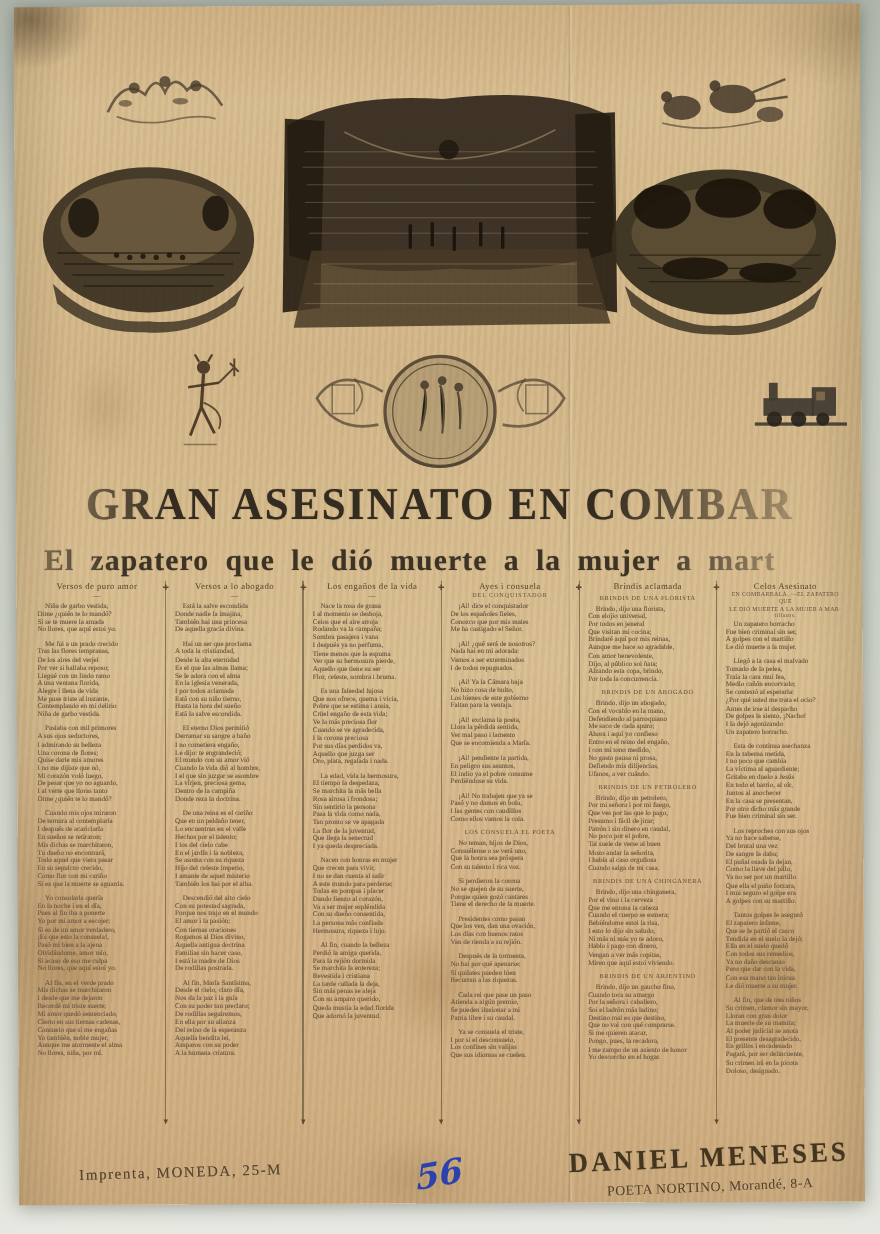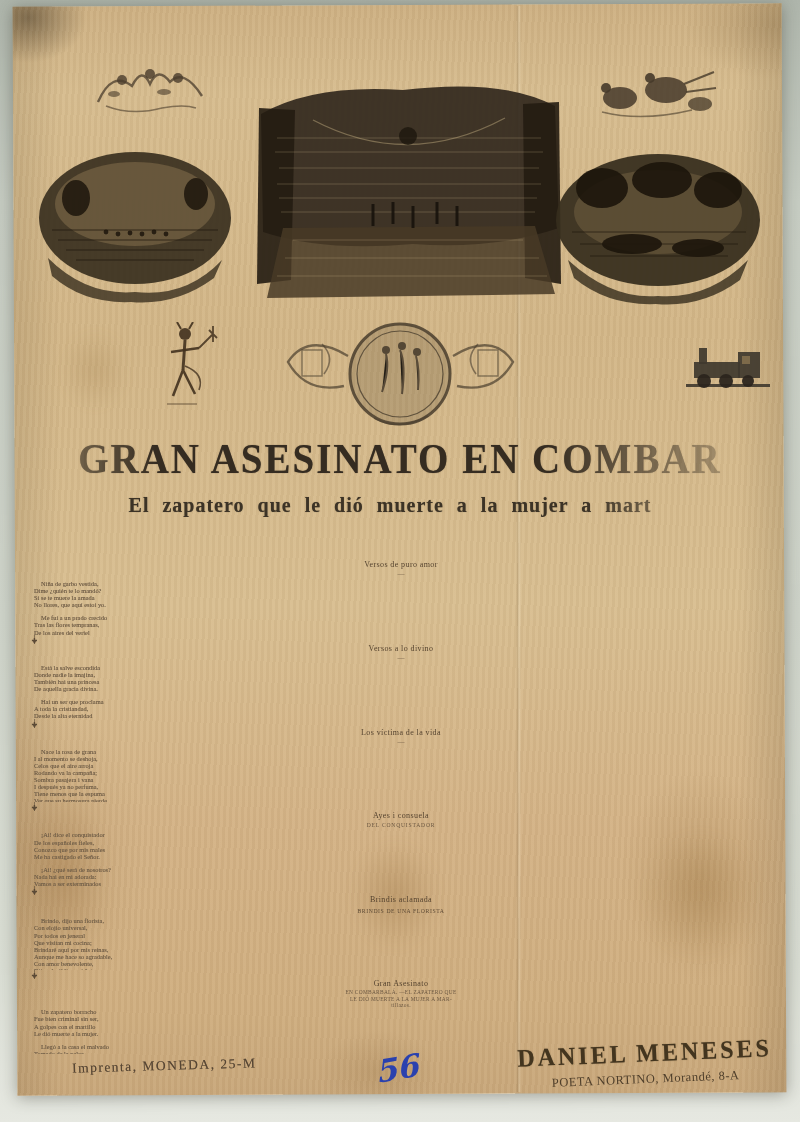--- a/index.html
+++ b/index.html
@@ -24,26 +24,26 @@
   .stain.s1{left:350px;top:840px;width:90px;height:110px;background:radial-gradient(rgba(146,106,56,.30),transparent 70%);}
   .stain.s2{left:640px;top:830px;width:120px;height:130px;background:radial-gradient(rgba(150,112,60,.26),transparent 70%);}
   .stain.s3{left:20px;top:790px;width:90px;height:170px;background:radial-gradient(rgba(140,100,52,.30),transparent 70%);}
   .stain.s4{left:60px;top:330px;width:70px;height:80px;background:radial-gradient(rgba(146,110,60,.20),transparent 70%);}
   .eng{position:absolute;}
   .title{position:absolute;left:60px;top:436px;width:680px;text-align:center;
     font-weight:700;font-size:39px;letter-spacing:2px;color:#352c21;transform:scaleY(1.06);
     text-shadow:0 0 1px rgba(53,44,33,.6);
     -webkit-mask-image:linear-gradient(90deg,rgba(0,0,0,.55) 0,#000 14%,#000 72%,rgba(0,0,0,.45) 92%,rgba(0,0,0,.25));
     mask-image:linear-gradient(90deg,rgba(0,0,0,.55) 0,#000 14%,#000 72%,rgba(0,0,0,.45) 92%,rgba(0,0,0,.25));}
-  .subtitle{position:absolute;left:40px;top:494px;width:700px;text-align:center;
-    font-weight:700;font-size:20px;letter-spacing:1px;word-spacing:7px;color:#3c3326;
+  .subtitle{position:absolute;left:40px;top:494px;width:700px;
+    font-weight:700;font-size:27px;letter-spacing:1px;word-spacing:7px;color:#3c3326;
     text-shadow:0 0 1px rgba(60,51,38,.5);
     -webkit-mask-image:linear-gradient(90deg,rgba(0,0,0,.6) 0,#000 10%,#000 78%,rgba(0,0,0,.4) 95%);
     mask-image:linear-gradient(90deg,rgba(0,0,0,.6) 0,#000 10%,#000 78%,rgba(0,0,0,.4) 95%);}
-  #cols{position:absolute;left:30px;top:560px;width:742px;height:494px;display:flex;flex-direction:column;}
+  #cols{position:absolute;left:30px;top:528px;width:742px;height:494px;display:flex;}
   .col{flex:1 1 0;padding:0 4px;overflow:hidden;}
   .col-h{text-align:center;font-size:8px;color:#55432f;letter-spacing:.4px;margin-bottom:1px;}
   .col-sh{text-align:center;font-size:5.6px;letter-spacing:.8px;color:#6a5640;margin:2px 0 3px;}
   .col-shl{text-align:center;font-size:5.4px;letter-spacing:.3px;color:#6a5640;line-height:6.4px;}
   .dash{text-align:center;font-size:7px;color:#5c4a36;line-height:8px;margin:1px 0 2px;}
   .stanza{margin:0 0 6px;}
   .st-title{text-align:center;font-size:5.7px;letter-spacing:.6px;color:#5d4a35;margin:4px 0 3px;text-transform:uppercase;}
   .vline{font-size:6.4px;line-height:7.1px;color:#74614a;white-space:nowrap;
     text-shadow:0 0 .4px rgba(116,97,74,.8);}
   .vline.first{text-indent:7px;}
@@ -274,21 +274,21 @@
           <div class="vline">Yo también, noble mujer,</div>
           <div class="vline">Aunque me atormente el alma</div>
           <div class="vline">No llores, niña, por mí.</div>
         </div>
       </div>
       <div class="divider">
         <span class="fin t">✚</span>
         <span class="fin b">▼</span>
       </div>
       <div class="col">
-        <div class="col-h">Versos a lo divino</div>
+        <div class="col-h">Versos a lo abogado</div>
         <div class="dash">—</div>
         <div class="stanza">
           <div class="vline first">Está la salve escondida</div>
           <div class="vline">Donde nadie la imajina,</div>
           <div class="vline">También hai una princesa</div>
           <div class="vline">De aquella gracia divina.</div>
         </div>
         <div class="stanza">
           <div class="vline first">Hai un ser que proclama</div>
           <div class="vline">A toda la cristiandad,</div>
@@ -348,21 +348,21 @@
           <div class="vline">Aquella bendita lei,</div>
           <div class="vline">Amparos con su poder</div>
           <div class="vline">A la humana criatura.</div>
         </div>
       </div>
       <div class="divider">
         <span class="fin t">✚</span>
         <span class="fin b">▼</span>
       </div>
       <div class="col">
-        <div class="col-h">Los víctima de la vida</div>
+        <div class="col-h">Los engaños de la vida</div>
         <div class="dash">—</div>
         <div class="stanza">
           <div class="vline first">Nace la rosa de grana</div>
           <div class="vline">I al momento se deshoja,</div>
           <div class="vline">Celos que el aire arroja</div>
           <div class="vline">Rodando va la campaña;</div>
           <div class="vline">Sombra pasajera i vana</div>
           <div class="vline">I después ya no perfuma,</div>
           <div class="vline">Tiene menos que la espuma</div>
           <div class="vline">Ver que su hermosura pierde,</div>
@@ -569,21 +569,21 @@
           <div class="vline">Pongo, pues, la recadora,</div>
           <div class="vline">I me zampo de un asiento de honor</div>
           <div class="vline">Yo descorcho en el hogar.</div>
         </div>
       </div>
       <div class="divider">
         <span class="fin t">✚</span>
         <span class="fin b">▼</span>
       </div>
       <div class="col">
-        <div class="col-h">Gran Asesinato</div>
+        <div class="col-h">Celos Asesinato</div>
         <div class="col-shl">EN COMBARBALÁ. —EL ZAPATERO QUE</div>
         <div class="col-shl">LE DIÓ MUERTE A LA MUJER A MAR-</div>
         <div class="col-shl">tillazos.</div>
         <div class="stanza">
           <div class="vline first">Un zapatero borracho</div>
           <div class="vline">Fue bien criminal sin ser,</div>
           <div class="vline">A golpes con el martillo</div>
           <div class="vline">Le dió muerte a la mujer.</div>
         </div>
         <div class="stanza">

